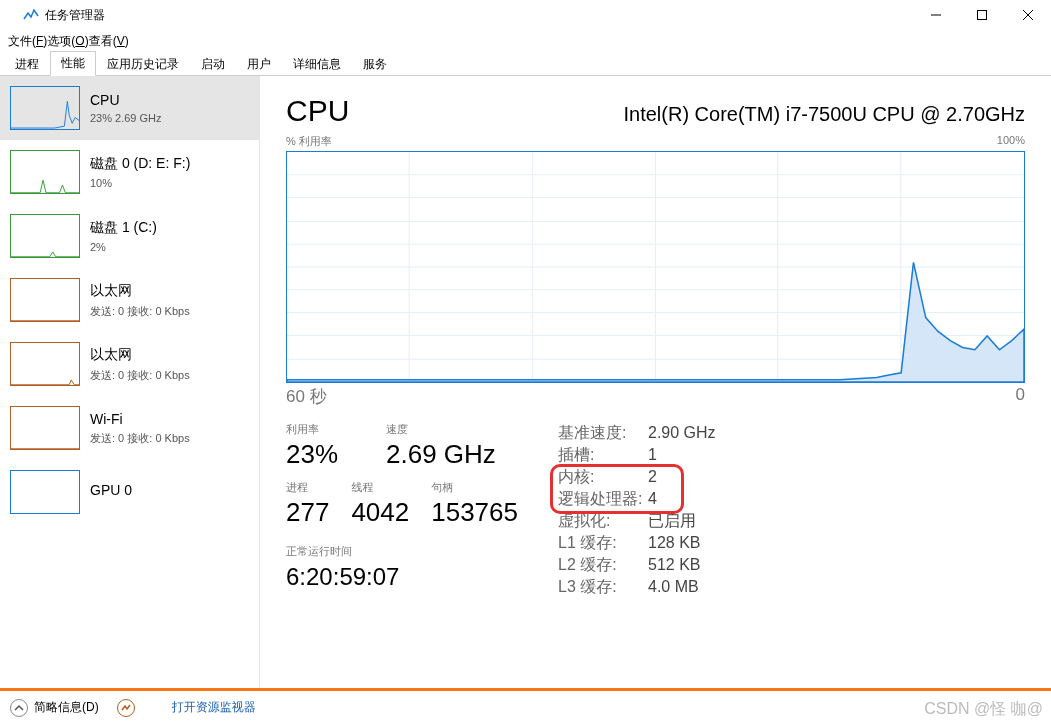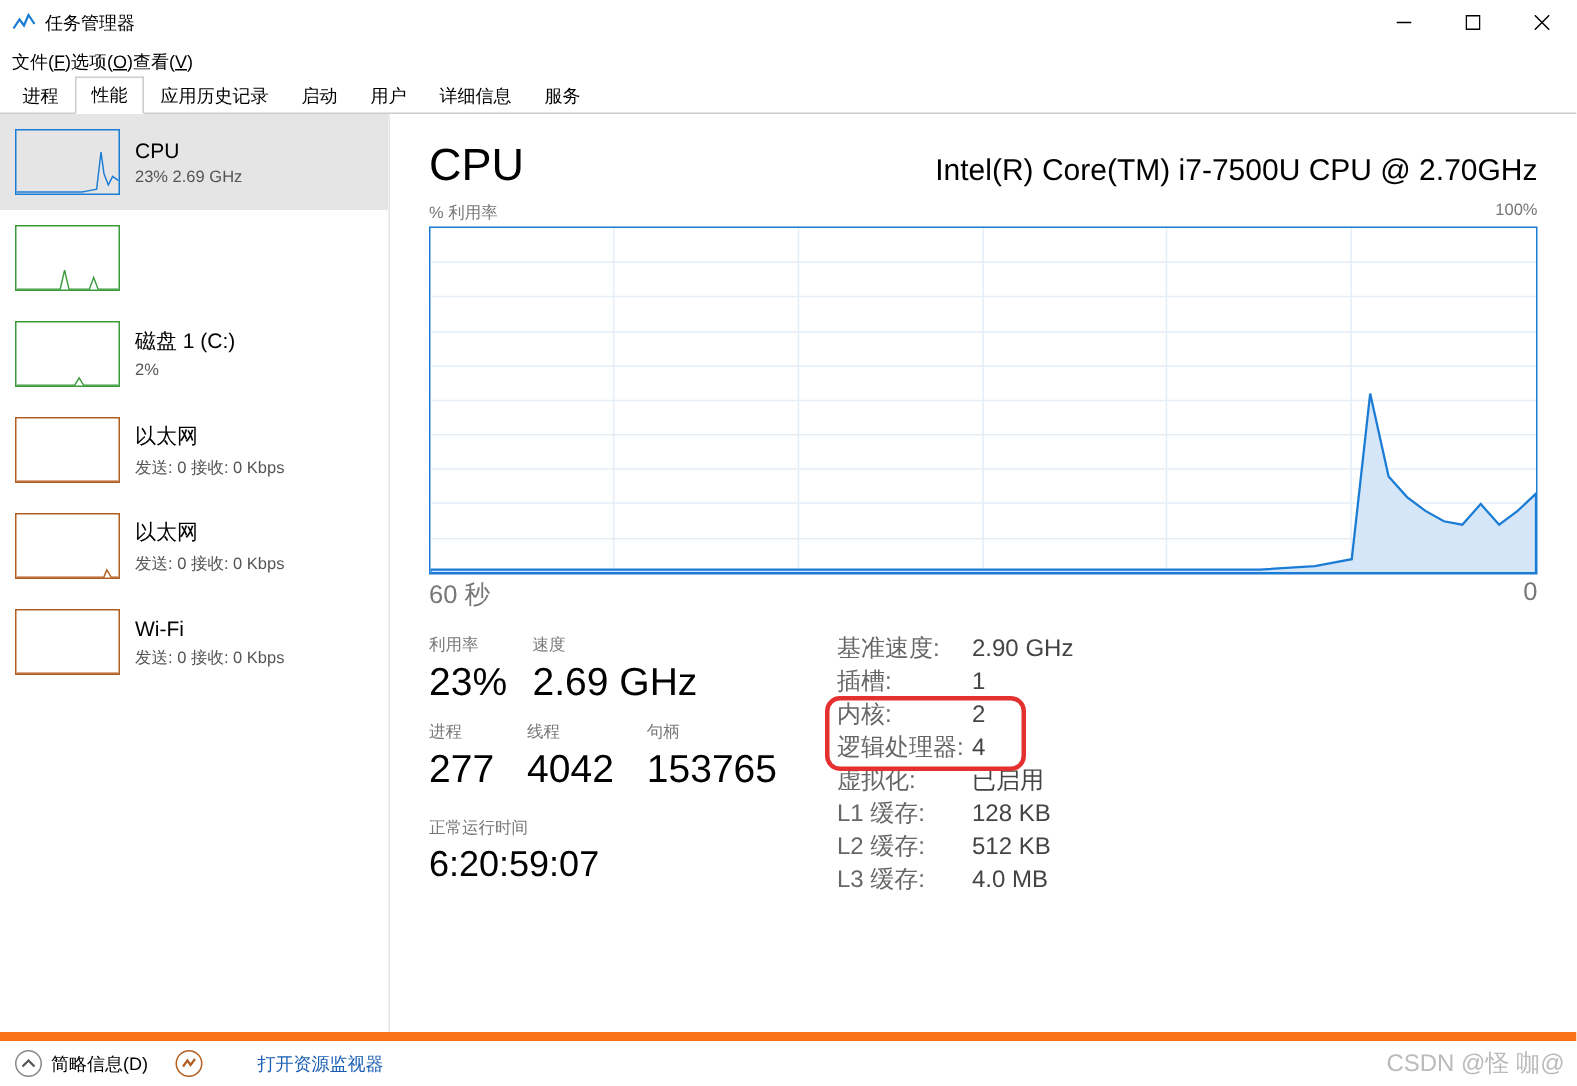--- a/index.html
+++ b/index.html
@@ -1,18 +1,18 @@
 <!DOCTYPE html>
 <html><head>
 <meta charset="utf-8">
 <style>
   * { box-sizing: border-box; margin: 0; padding: 0; }
   body { font-family: "Microsoft YaHei", "Segoe UI", sans-serif; font-size: 12px; color: #000; background: #fff; width: 1051px; height: 724px; overflow: hidden; position: relative; }
   
-  .titlebar { height: 30px; display: flex; align-items: center; padding-left: 8px; }
+  .titlebar { height: 30px; display: flex; align-items: center; padding-left: 23px; }
   .titlebar .app-icon { width: 16px; height: 16px; margin-right: 6px; display: inline-block; }
   .titlebar .app-icon svg { width: 16px; height: 16px; }
   .titlebar .title { font-size: 12px; }
   .winctrls { margin-left: auto; display: flex; }
   .winbtn { width: 46px; height: 30px; display: flex; align-items: center; justify-content: center; }
   .winbtn svg { stroke: #000; stroke-width: 1; fill: none; }
   
   .menubar { height: 22px; display: flex; align-items: center; padding-left: 8px; font-size: 12px; }
   .menubar .u { text-decoration: underline; }
   
@@ -40,35 +40,35 @@
   .main { flex: 1; padding: 18px 26px 10px 26px; overflow: hidden; }
   .main-head { display: flex; align-items: baseline; justify-content: space-between; margin-bottom: 6px; }
   .main-head .h1 { font-size: 30px; font-weight: 400; }
   .main-head .cpu-name { font-size: 20px; }
   .chart-labels { display: flex; justify-content: space-between; font-size: 11px; color: #777; margin-bottom: 2px; }
   .chart { width: 100%; height: 232px; border: 1px solid #1b7cd6; position: relative; }
   .chart .grid line { stroke: #e6eef8; stroke-width: 1; }
   .chart svg { position: absolute; left: 0; top: 0; width: 100%; height: 100%; }
   .axis-bottom { display: flex; justify-content: space-between; font-size: 17px; color: #777; margin-top: 2px; margin-bottom: 14px; }
   .stats { display: flex; gap: 40px; }
-  .stats-left .row1 { display: flex; gap: 17px; margin-bottom: 10px; }
+  .stats-left .row1 { display: flex; gap: 48px; margin-bottom: 10px; }
   .stats-left .row1 .lbl { font-size: 11px; color: #777; margin-bottom: 2px; }
   .stats-left .row1 .big { font-size: 26px; font-weight: 400; }
   .stats-left .row2 { display: flex; gap: 22px; margin-bottom: 16px; }
   .stats-left .row2 .lbl { font-size: 11px; color: #777; margin-bottom: 2px; }
   .stats-left .row2 .big { font-size: 26px; font-weight: 400; }
   .uptime-lbl { font-size: 11px; color: #777; margin-bottom: 4px; }
   .uptime-val { font-size: 24px; }
   .stats-right { position: relative; }
   .specrow { display: flex; font-size: 16px; color: #444; line-height: 22px; }
   .specrow .k { width: 90px; color: #666; }
   .specrow .v { }
   .redbox { position: absolute; border: 3px solid #e53030; border-radius: 10px; left: -8px; top: 42px; width: 134px; height: 50px; pointer-events: none; }
   
-  .footer { height: 36px; border-top: 6px solid #f97316; display: flex; align-items: center; padding: 0 10px; gap: 18px; font-size: 12px; }
+  .footer { height: 36px; border-top: 3px solid #f97316; display: flex; align-items: center; padding: 0 10px; gap: 18px; font-size: 12px; }
   .footer .circ { width: 18px; height: 18px; border: 1px solid #888; border-radius: 50%; display: inline-flex; align-items: center; justify-content: center; margin-right: 6px; }
   .footer .fitem { display: inline-flex; align-items: center; }
   .footer .link { color: #1a5fb4; margin-left: 31px; }
   .watermark { position: absolute; right: 8px; bottom: 4px; font-size: 16px; color: #bbb; }
 </style>
 </head>
 <body>
 
 <div class="titlebar">
   <span class="app-icon">
@@ -123,20 +123,24 @@
         </span>
       <span class="meta">
           <div class="name">CPU</div>
           <div class="val">23% 2.69 GHz</div>
         </span>
     </div>
     <div class="sbitem">
       <span class="thumb disk"><svg viewBox="0 0 70 44" preserveAspectRatio="none">
             <polyline points="0,43 30,43 33,30 36,43 50,43 53,35 56,43 70,43" fill="none" stroke="#3a9a3a" stroke-width="1"></polyline>
           </svg></span>
+      <span class="meta">
+          <div class="name">磁盘 0 (D: E: F:)</div>
+          <div class="val">10%</div>
+        </span>
     </div>
     <div class="sbitem">
       <span class="thumb disk"><svg viewBox="0 0 70 44" preserveAspectRatio="none">
             <polyline points="0,43 40,43 43,38 46,43 70,43" fill="none" stroke="#3a9a3a" stroke-width="1"></polyline>
           </svg></span>
       <span class="meta">
           <div class="name">磁盘 1 (C:)</div>
           <div class="val">2%</div>
         </span>
     </div>
@@ -158,20 +162,27 @@
           <div class="val">发送: 0 接收: 0 Kbps</div>
         </span>
     </div>
     <div class="sbitem">
       <span class="thumb wifi"><svg viewBox="0 0 70 44" preserveAspectRatio="none">
             <line x1="0" y1="43" x2="70" y2="43" stroke="#b15e20" stroke-width="1"></line>
           </svg></span>
       <span class="meta">
           <div class="name">Wi-Fi</div>
           <div class="val">发送: 0 接收: 0 Kbps</div>
+        </span>
+    </div>
+    <div class="sbitem">
+      <span class="thumb cpu"></span>
+      <span class="meta">
+          <div class="name">GPU 0</div>
+          <div class="val"></div>
         </span>
     </div>
   </div>
 
   <div class="main">
     <div class="main-head">
       <div class="h1">CPU</div>
       <div class="cpu-name">Intel(R) Core(TM) i7-7500U CPU @ 2.70GHz</div>
     </div>
     <div class="chart-labels">

